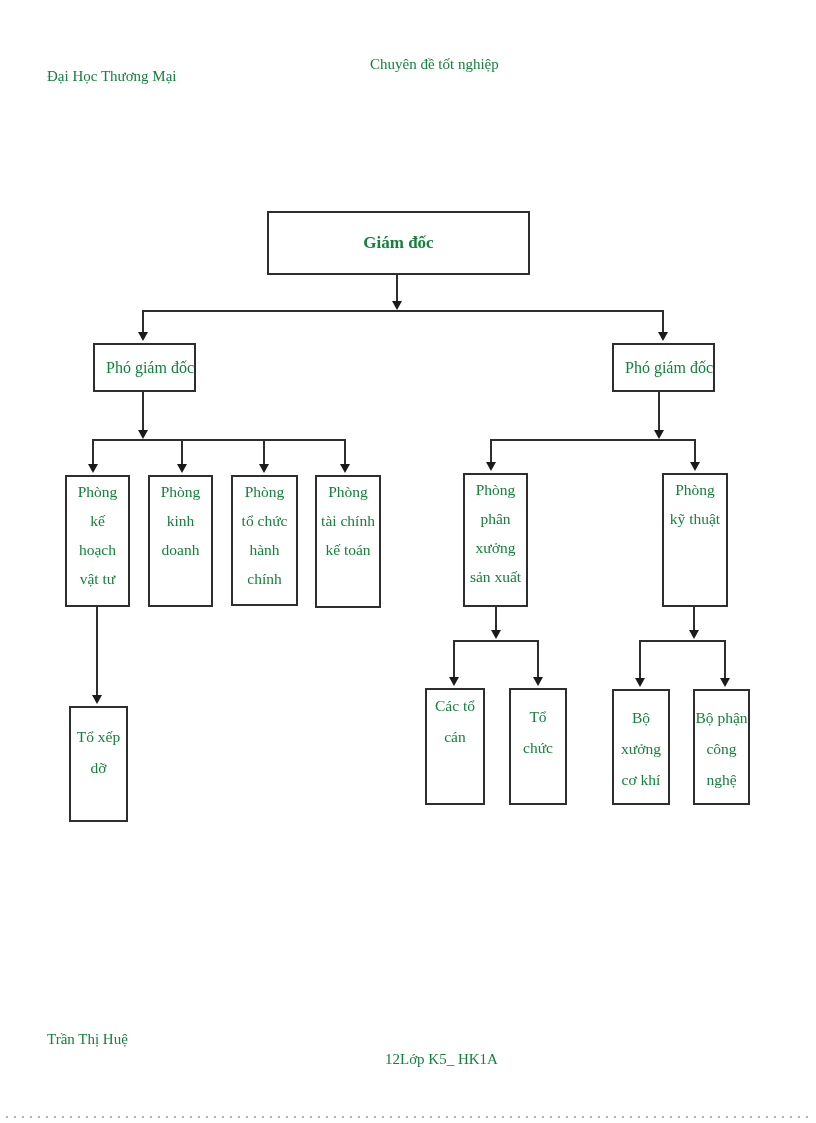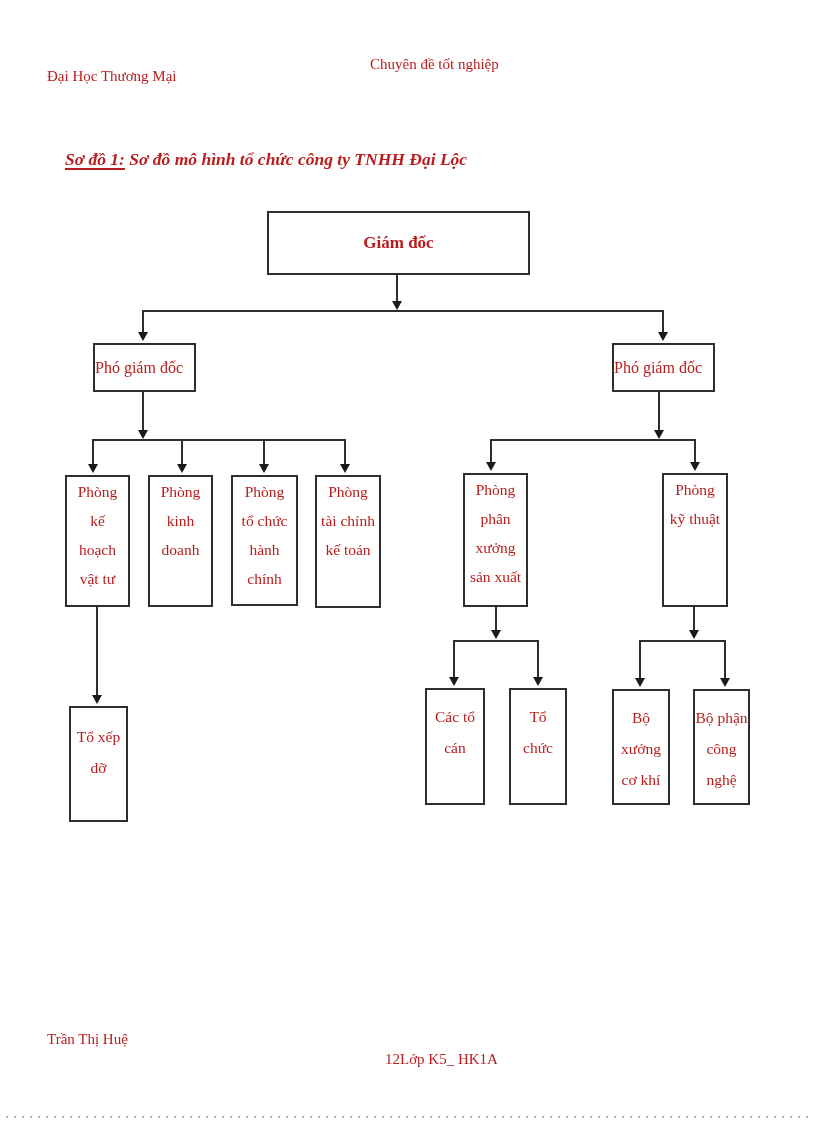--- a/index.html
+++ b/index.html
@@ -3,21 +3,21 @@
 <meta charset="utf-8">
 <style>
   * { box-sizing: border-box; margin: 0; padding: 0; }
   html, body { background: #ffffff; }
   .page {
     position: relative;
     width: 816px;
     height: 1123px;
     background: #ffffff;
     font-family: "Liberation Serif", "DejaVu Serif", serif;
-    color: #b91c1c;
+    color: #15803d;
     overflow: hidden;
   }
   .txt { position: absolute; font-size: 15px; white-space: nowrap; }
   .hdr-left  { left: 47px;  top: 68px; }
   .hdr-right { left: 370px; top: 56px; }
   .ftr-left  { left: 47px;  top: 1031px; text-align: center; }
   .ftr-right { left: 385px; top: 1031px; margin-top: 20px; }
 
   .caption {
     position: absolute; left: 65px; top: 149px;
@@ -31,37 +31,37 @@
   }
 
   .node {
     position: absolute;
     border: 2px solid #2e2e2e;
     background: #ffffff;
     text-align: center;
     font-size: 15.5px;
   }
   .node .lbl { display: block; white-space: pre-line; }
-  .flexc { display: flex; align-items: center; justify-content: flex-start; }
+  .flexc { display: flex; align-items: center; justify-content: flex-end; }
 
   #n-giamdoc   { left:267px; top:211px; width:263px; height:64px;  font-size:17px; font-weight:bold; padding-top:20px; }
   #n-pho-trai  { left:93px;  top:343px; width:103px; height:49px;  font-size:16px; }
   #n-pho-phai  { left:612px; top:343px; width:103px; height:49px;  font-size:16px; }
 
   .dept { padding-top:0; line-height:29px; }
   #n-d1 { left:65px;  top:475px; width:65px; height:132px; }
   #n-d2 { left:148px; top:475px; width:65px; height:132px; }
   #n-d3 { left:231px; top:475px; width:67px; height:131px; }
   #n-d4 { left:315px; top:475px; width:66px; height:133px; }
   #n-d5 { left:463px; top:473px; width:65px; height:134px; }
   #n-d6 { left:662px; top:473px; width:66px; height:134px; }
 
   .unit { line-height:31px; }
   #n-toxepdo  { left:69px;  top:706px; width:59px; height:116px; padding-top:13px; }
-  #n-cactocan { left:425px; top:688px; width:60px; height:117px; padding-top:11px; }
+  #n-cactocan { left:425px; top:688px; width:60px; height:117px; }
   #n-tophoi   { left:509px; top:688px; width:58px; height:117px; padding-top:11px; }
   #n-cokhi    { left:612px; top:689px; width:58px; height:116px; padding-top:11px; }
   #n-congnghe { left:693px; top:689px; width:57px; height:116px; padding-top:11px; }
 
   .hl { position:absolute; height:2px; background:#2e2e2e; }
   .vl { position:absolute; width:2px;  background:#2e2e2e; }
   .ar {
     position:absolute; width:0; height:0;
     border-left:5px solid transparent;
     border-right:5px solid transparent;
@@ -73,21 +73,20 @@
   }
 </style>
 </head>
 <body>
 
 <div class="page">
 
   <div class="txt hdr-left">Đại Học Thương Mại</div>
   <div class="txt hdr-right">Chuyên đề tốt nghiệp</div>
 
-  <div class="caption"><span class="cap-label">Sơ đồ 1:</span><span class="cap-rest"> Sơ đồ mô hình tổ chức công ty TNHH Đại Lộc</span></div>
 
   <div>
 
     <div class="node" id="n-giamdoc">
       <span class="lbl">Giám đốc</span>
     </div>
     <div class="node flexc" id="n-pho-trai">
       <span class="lbl">Phó giám đốc</span>
     </div>
     <div class="node flexc" id="n-pho-phai">

